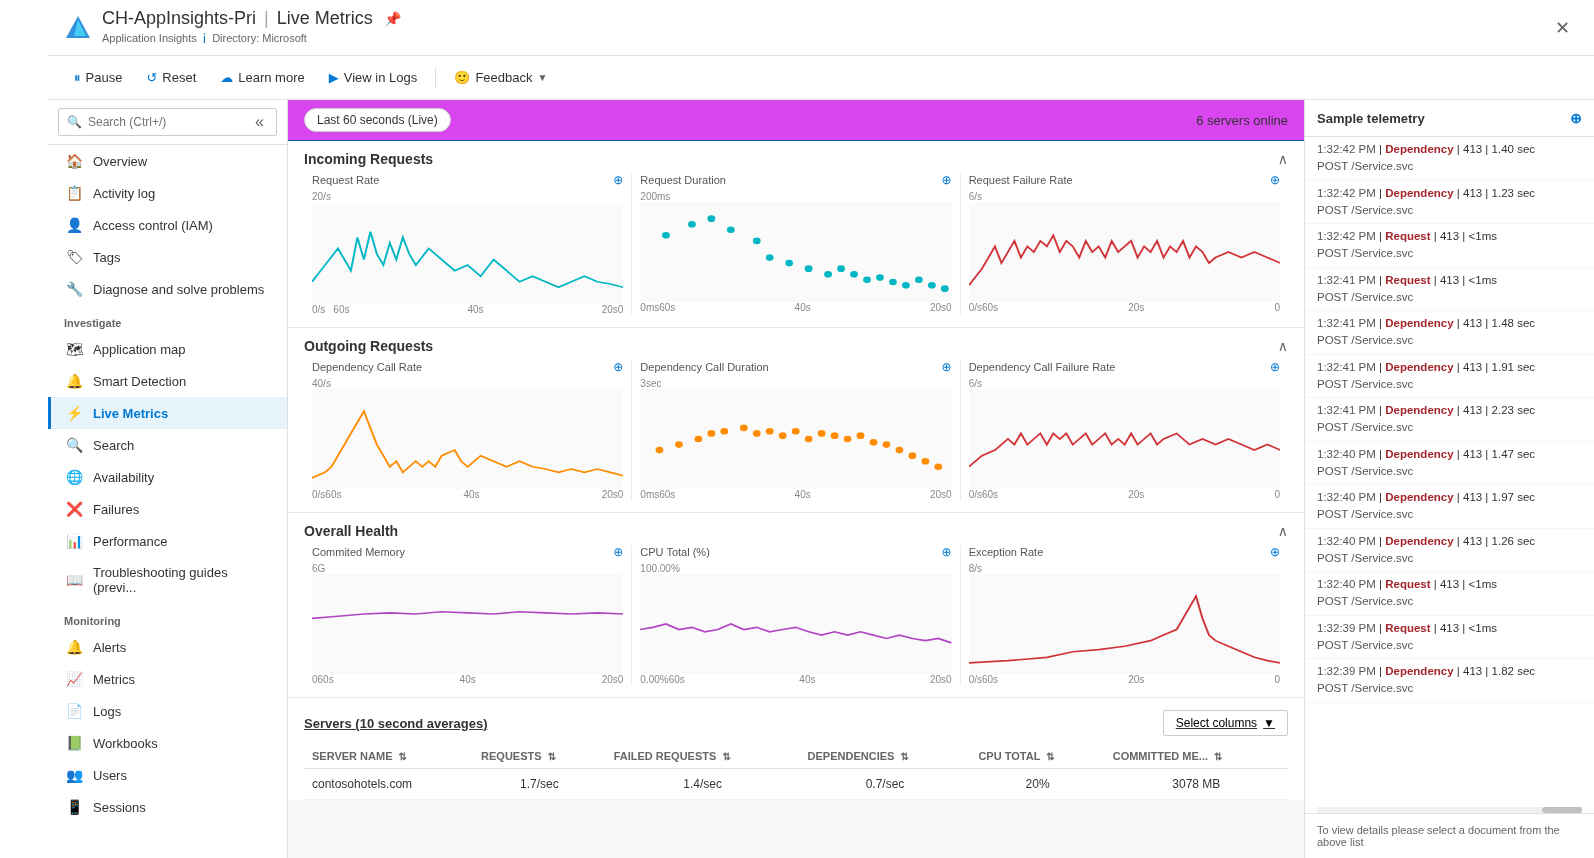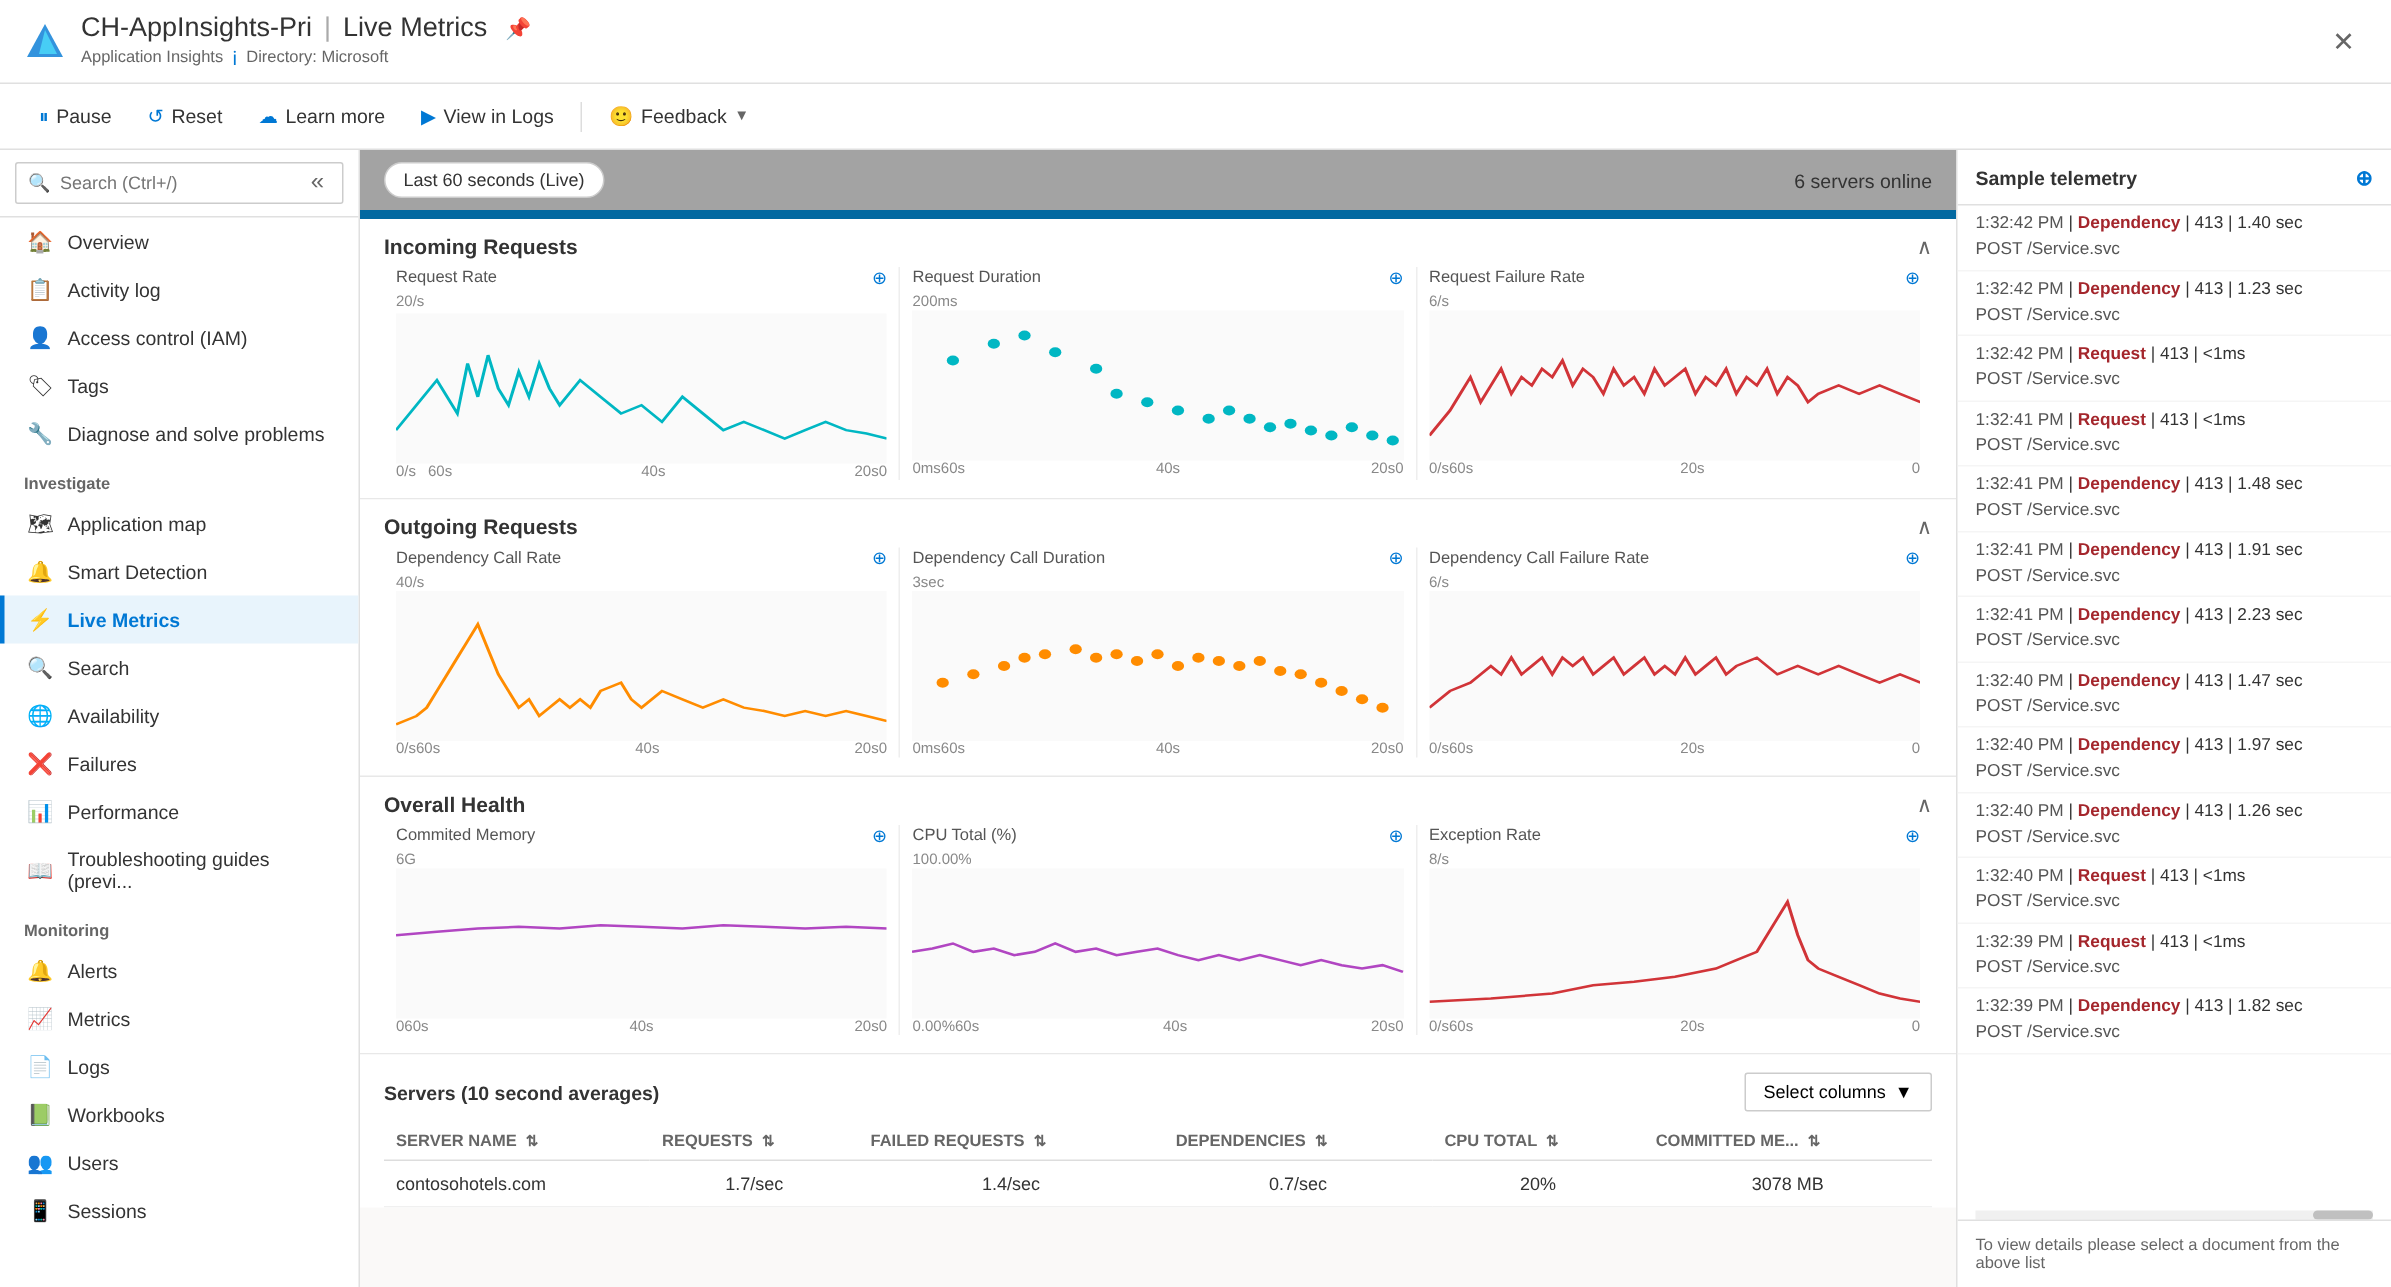--- a/index.html
+++ b/index.html
@@ -1,18 +1,18 @@
 <!DOCTYPE html>
 <html><head>
   <meta charset="utf-8">
   <style>
     * { box-sizing: border-box; margin: 0; padding: 0; }
     body { font-family: 'Segoe UI', Arial, sans-serif; font-size: 12px; background: #f3f2f1; color: #333; overflow: hidden; }
 
-    .app-container { display: flex; flex-direction: column; width: 1594px; height: 858px; background: #fff; }
+    .app-container { display: flex; flex-direction: column; width: 1594px; height: 858px; background: #fff; padding-left: 48px; }
 
     
     .title-bar { display: flex; align-items: center; justify-content: space-between; padding: 8px 16px; background: #fff; border-bottom: 1px solid #e0e0e0; height: 56px; }
     .title-bar-left { display: flex; align-items: center; gap: 10px; }
     .app-icon { width: 28px; height: 28px; }
     .subtitle { font-size: 11px; color: #666; display: flex; align-items: center; gap: 6px; }
     .close-btn { font-size: 18px; cursor: pointer; color: #666; border: none; background: none; padding: 4px 8px; }
 
     
     .toolbar { display: flex; align-items: center; gap: 4px; padding: 6px 16px; background: #fff; border-bottom: 1px solid #e0e0e0; height: 44px; }
@@ -34,42 +34,42 @@
     .sidebar-item.active { background: #e8f4fc; border-left-color: #0078d4; color: #0078d4; font-weight: 600; }
     .sidebar-item-icon { width: 16px; height: 16px; display: inline-flex; align-items: center; justify-content: center; font-size: 14px; flex-shrink: 0; }
 
     
     .content-area { flex: 1; display: flex; overflow: hidden; }
 
     
     .metrics-panel { flex: 1; overflow-y: auto; background: #faf9f8; padding: 0; }
 
     
-    .status-bar { display: flex; align-items: center; justify-content: space-between; padding: 8px 16px; background: #a3a3a3; border-bottom: 6px solid #0369a1; }
+    .status-bar { display: flex; align-items: center; justify-content: space-between; padding: 8px 16px; background: #d946ef; border-bottom: 1px solid #0369a1; }
     .time-badge { background: #fff; border: 1px solid #ccc; border-radius: 16px; padding: 4px 12px; font-size: 12px; }
     .servers-online { font-size: 13px; color: #333; }
 
     
     .chart-section { background: #fff; margin: 0; border-bottom: 1px solid #e8e8e8; padding: 0 16px 12px; }
     .section-header { display: flex; align-items: center; justify-content: space-between; padding: 10px 0 6px; cursor: pointer; }
     .section-title { font-size: 14px; font-weight: 700; color: #333; }
     .section-collapse { font-size: 14px; color: #666; }
 
     .charts-row { display: flex; gap: 0; }
     .chart-box { flex: 1; padding: 0 8px; border-right: 1px solid #eee; }
     .chart-box:last-child { border-right: none; }
     .chart-title { font-size: 11px; color: #555; margin-bottom: 4px; display: flex; align-items: center; justify-content: space-between; }
     .chart-filter-icon { color: #0078d4; font-size: 12px; cursor: pointer; }
     .chart-area { height: 100px; position: relative; background: #fafafa; }
 
     svg.chart-svg { width: 100%; height: 100%; }
 
     
     .servers-section { background: #fff; padding: 0 16px; }
-    .servers-header { display: flex; align-items: center; justify-content: space-between; padding: 12px 0 8px; }
+    .servers-header { display: flex; align-items: center; justify-content: space-between; padding: 12px 0 8px; text-decoration: underline; }
     .servers-title { font-size: 13px; font-weight: 600; }
     .select-columns-btn { display: flex; align-items: center; gap: 6px; padding: 5px 12px; border: 1px solid #ccc; border-radius: 2px; background: #fff; cursor: pointer; font-size: 12px; }
     .table-container { overflow-x: auto; }
     table { width: 100%; border-collapse: collapse; font-size: 12px; }
     thead th { text-align: left; padding: 6px 8px; font-size: 11px; font-weight: 600; color: #666; border-bottom: 1px solid #ddd; white-space: nowrap; }
     tbody td { padding: 8px 8px; border-bottom: 1px solid #f0f0f0; text-align: center; }
     tbody td:first-child { text-align: left; }
     th .sort-icon { display: inline-block; margin-left: 3px; font-size: 10px; }
 
     

